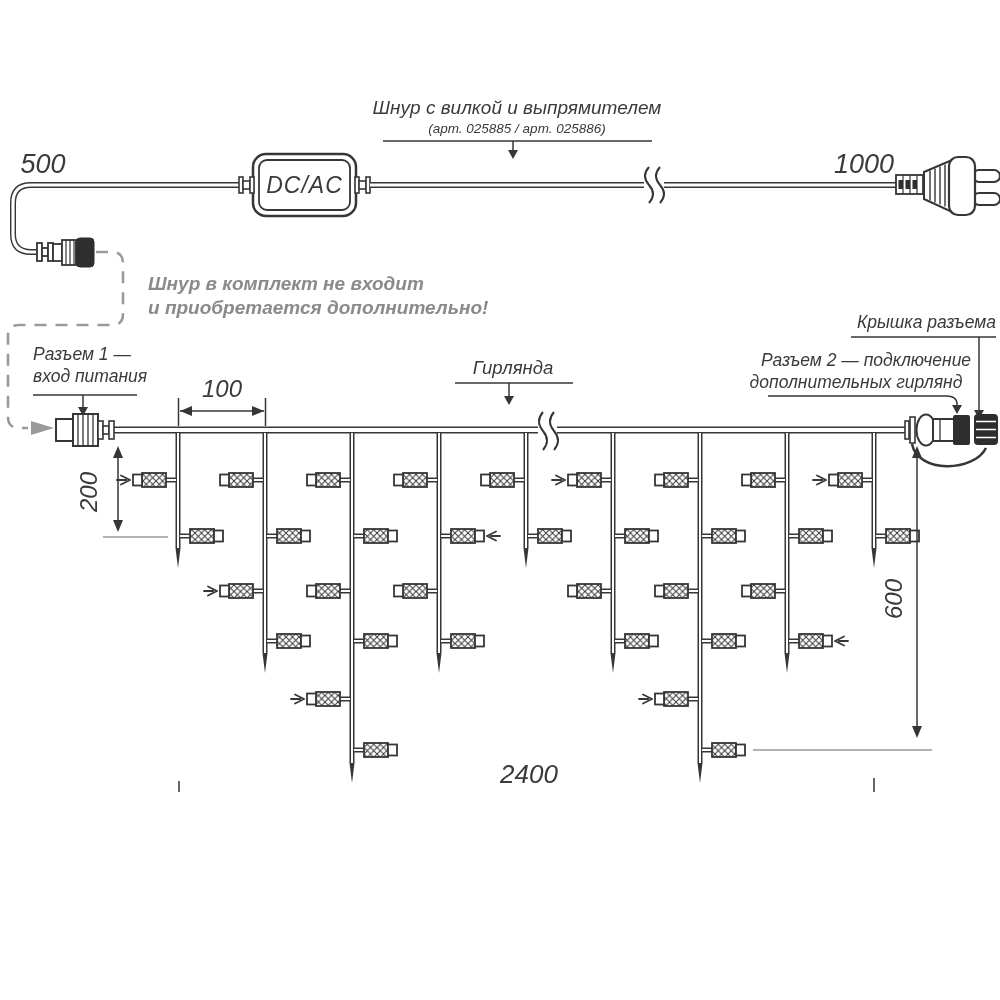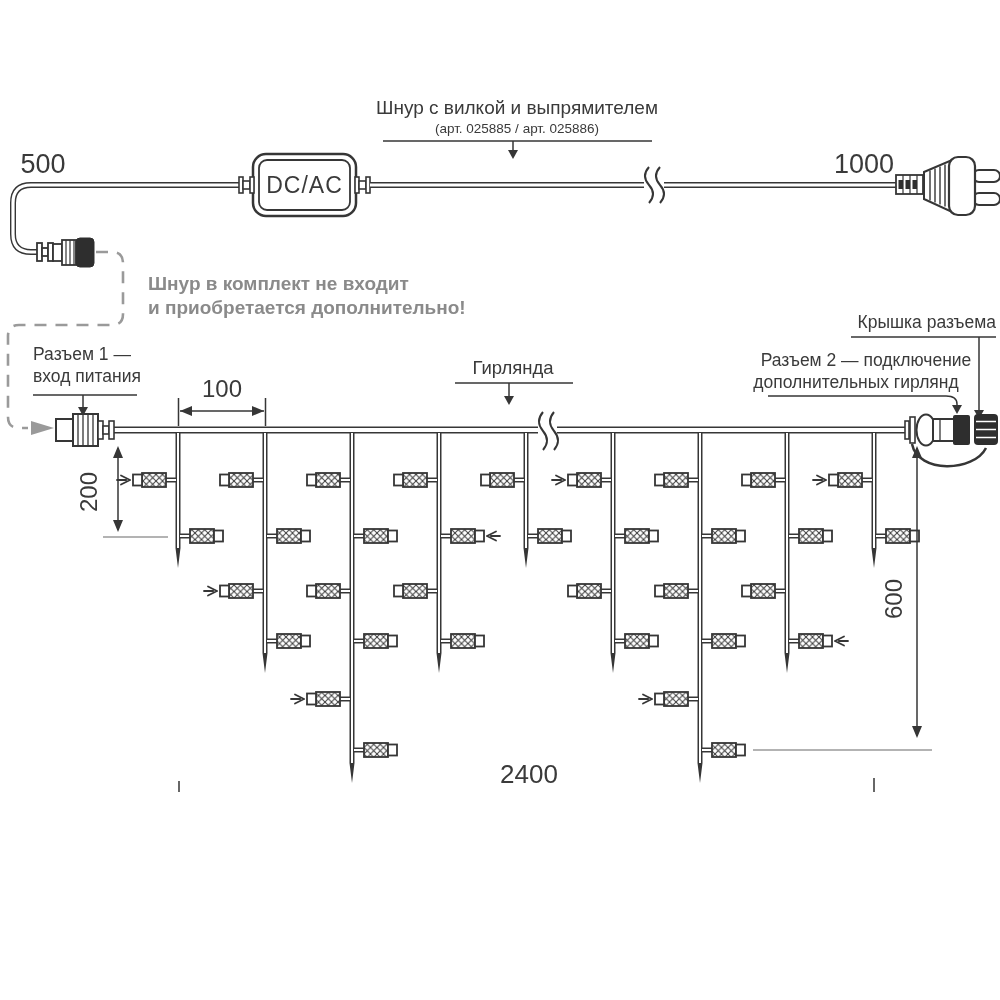--- a/index.html
+++ b/index.html
@@ -1,17 +1,17 @@
 <!DOCTYPE html>
 <html><head>
 <meta charset="utf-8">
 <style>
   html,body{margin:0;padding:0;background:#ffffff;}
   .stage{position:relative;width:1000px;height:792px;background:#fff;overflow:hidden;
-         font-family:"Liberation Sans", sans-serif;}
+         font-family:"Liberation Sans", sans-serif;font-style:italic;}
   svg text{font-family:"Liberation Sans", sans-serif;fill:#3a3a3a;}
   .ln{stroke:#363636;fill:none;}
   .wh{stroke:#ffffff;fill:none;}
   .thin{stroke:#363636;stroke-width:1.5;fill:none;}
   .grayln{stroke:#9a9a9a;fill:none;}
   .fillln{fill:#363636;stroke:none;}
   .note{fill:#8a8a8a;font-weight:bold;}
 </style>
 </head>
 <body>

